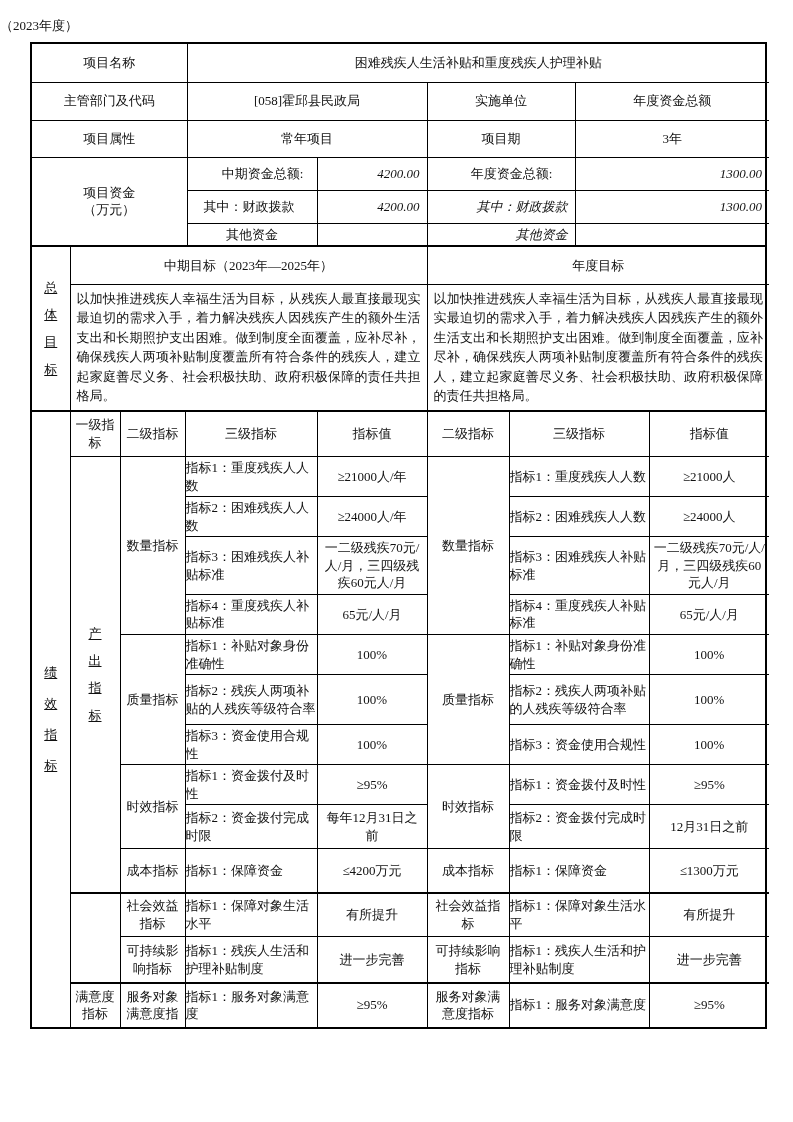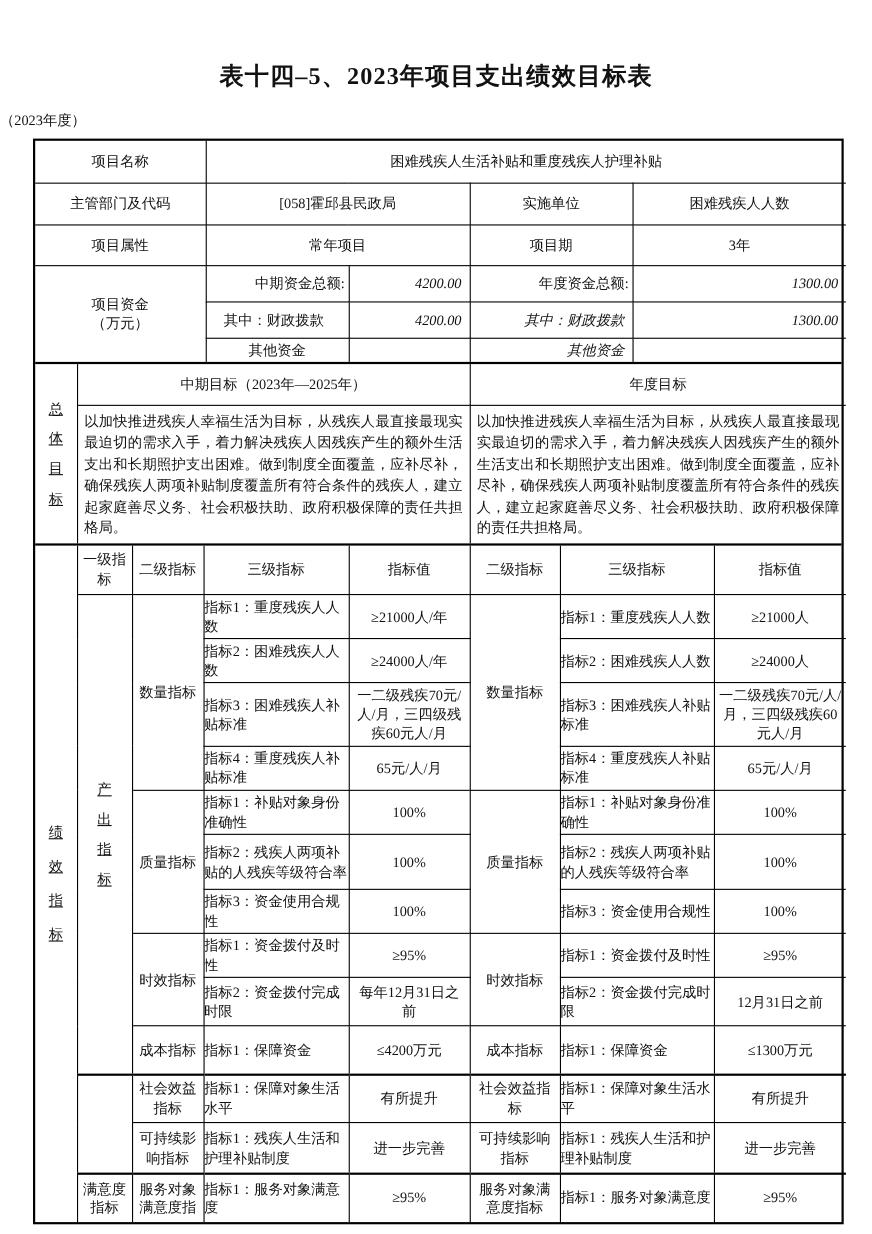--- a/index.html
+++ b/index.html
@@ -6,33 +6,32 @@
   body{width:793px;height:1122px;font-family:"Liberation Serif","DejaVu Serif",serif;color:#111;}
   .sheet{position:relative;width:793px;height:1122px;background:#fff;overflow:hidden;}
   .title{padding-top:54px;text-align:center;font-size:22px;font-weight:bold;letter-spacing:1px;}
   .subtitle{margin-top:17px;font-size:13px;}
   .tablewrap{margin:7px 26px 0 30px;border:2px solid #000;}
   .sec{border-top:2px solid #000;}
   .sec:first-child{border-top:none;border-radius:32px;}
   table{border-collapse:collapse;table-layout:fixed;width:737px;border-style:hidden;}
   td{border:1px solid #000;font-size:13px;line-height:1.35;text-align:center;vertical-align:middle;
      padding:2px 3px;word-break:break-all;overflow:hidden;}
-  td.lt{text-align:right;padding-left:24px;}
+  td.lt{text-align:center;padding-left:24px;}
   td.lt2{text-align:left;padding-left:16px;}
   td.rt{text-align:right;padding-right:7px;font-style:italic;}
   td.l3{text-align:left;padding:2px 0;}
   td.gt{text-align:justify;vertical-align:top;padding:4px 6px;line-height:1.5;}
   .vt{width:1em;margin:12px auto;word-break:break-all;line-height:2.1;text-align:center;text-decoration:underline;}
   td.bt2{border-top:2px solid #000;}
 </style>
 </head>
 <body>
 
 <div class="sheet">
-  <div class="title">表十四–5、2023年项目支出绩效目标表</div>
   <div class="subtitle">（2023年度）</div>
 
   <div class="tablewrap">
 
     <div class="sec">
       <table>
         <colgroup>
             <col style="width:155px">
             <col style="width:130px">
             <col style="width:110px">
@@ -41,21 +40,21 @@
           </colgroup>
         <tbody>
             <tr style="height:38px">
           <td>项目名称</td>
           <td colspan="4">困难残疾人生活补贴和重度残疾人护理补贴</td>
         </tr>
         <tr style="height:38px">
           <td>主管部门及代码</td>
           <td colspan="2">[058]霍邱县民政局</td>
           <td>实施单位</td>
-          <td>困难残疾人人数</td>
+          <td>年度资金总额</td>
         </tr>
         <tr style="height:37px">
           <td>项目属性</td>
           <td colspan="2">常年项目</td>
           <td>项目期</td>
           <td>3年</td>
         </tr>
         <tr style="height:33px">
           <td rowspan="3">
             <div>项目资金</div>

